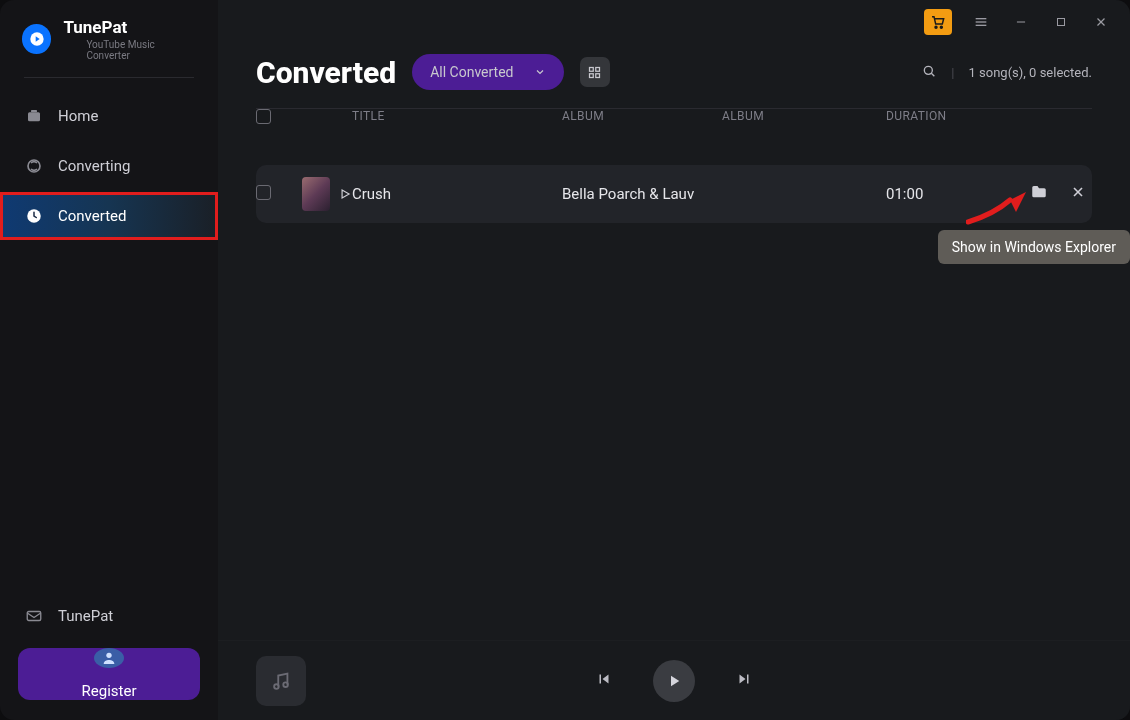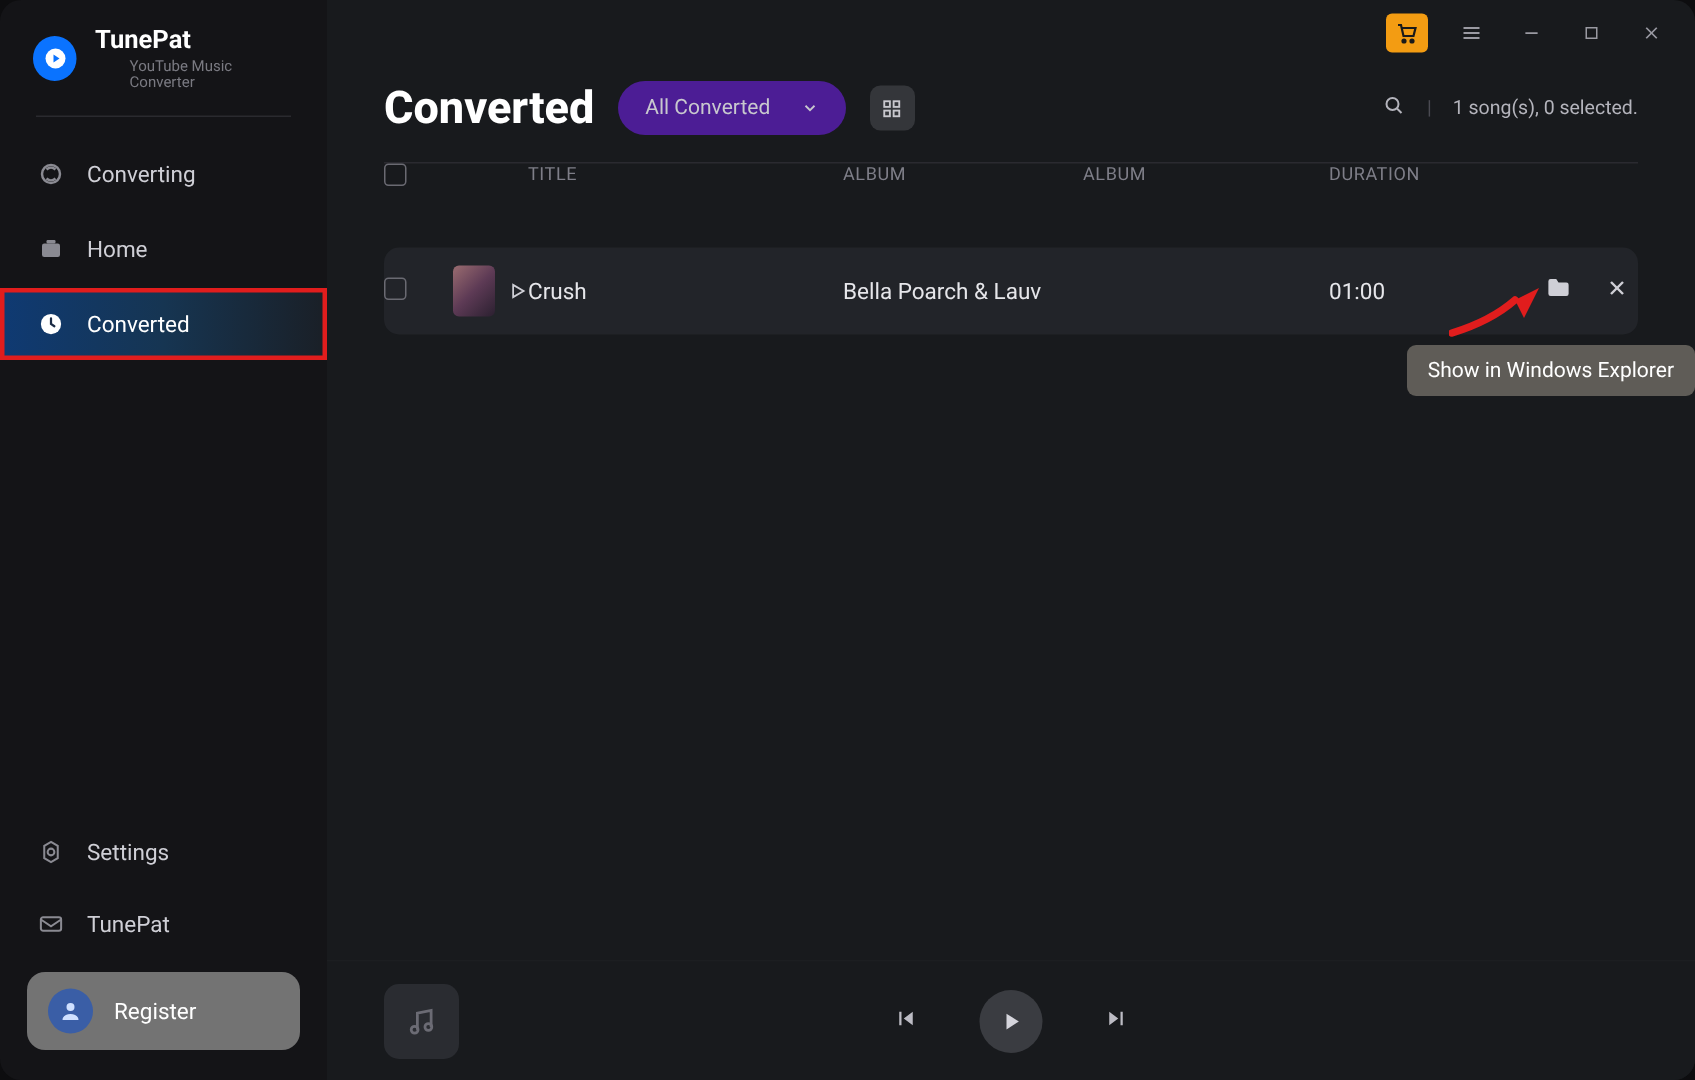--- a/index.html
+++ b/index.html
@@ -17,21 +17,21 @@
 
   .nav { display: flex; flex-direction: column; gap: 2px; }
   .nav-item { display: flex; align-items: center; gap: 14px; height: 48px; padding: 0 24px; color: #cfcfd6; font-size: 15px; cursor: pointer; border-radius: 0; }
   .nav-item .icon-wrap { width: 20px; display: flex; justify-content: center; align-items: center; color: #8a8a92; }
   .nav-item.active { background: linear-gradient(90deg, #0f3a73 0%, #163552 50%, #1a1f26 100%); color: #fff; }
   .nav-item.active .icon-wrap { color: #fff; }
   .nav-item.highlight { outline: 3px solid #e11d1d; outline-offset: -3px; }
   .nav-spacer { flex: 1; }
 
   .bottom-nav .nav-item { height: 48px; }
-  .register-btn { margin: 8px 18px 0 18px; height: 52px; background: #737373; border-radius: 12px; display: flex; align-items: center; gap: 14px; padding: 0 14px; color: #fff; font-size: 15px; cursor: pointer; }
+  .register-btn { margin: 8px 18px 0 18px; height: 52px; background: #4c1d95; border-radius: 12px; display: flex; align-items: center; gap: 14px; padding: 0 14px; color: #fff; font-size: 15px; cursor: pointer; flex-direction: column; }
   .register-avatar { width: 30px; height: 30px; border-radius: 50%; background: #3a5ea6; display: flex; align-items: center; justify-content: center; }
 
   
   .main { flex: 1; height: 100%; display: flex; flex-direction: column; background: #181a1d; position: relative; }
 
   .titlebar { height: 44px; display: flex; align-items: center; justify-content: flex-end; gap: 6px; padding: 0 12px; }
   .titlebar .win-btn { width: 34px; height: 32px; display: flex; align-items: center; justify-content: center; color: #9a9aa2; cursor: pointer; border-radius: 4px; }
   .cart-btn { width: 28px; height: 26px; background: #f39c12; border-radius: 4px; display: flex; align-items: center; justify-content: center; color: #222; margin-right: 6px; }
 
   .page-header { padding: 10px 38px 6px 38px; display: flex; align-items: center; gap: 16px; }
@@ -87,60 +87,51 @@
     <div class="brand-text">
       <span class="brand-title">TunePat</span>
       <span class="brand-sub">YouTube Music Converter</span>
     </div>
   </div>
   <div class="sidebar-divider"></div>
 
   <nav class="nav">
     <div class="nav-item">
       <span class="icon-wrap">
+        <svg width="18" height="18" viewBox="0 0 24 24" fill="currentColor">
+            <rect x="4" y="7" width="16" height="12" rx="2"></rect>
+            <rect x="8" y="4" width="8" height="3" rx="1"></rect>
+          </svg>
+      </span>
+      <span>Home</span>
+    </div>
+    <div class="nav-item">
+      <span class="icon-wrap">
         <svg width="18" height="18" viewBox="0 0 24 24" fill="none" stroke="currentColor" stroke-width="2.2">
             <circle cx="12" cy="12" r="8"></circle>
             <path d="M12 7v5l3 2" stroke-linecap="round" opacity="0"></path>
             <path d="M8 8a6 6 0 0 1 8 0M16 16a6 6 0 0 1-8 0"></path>
           </svg>
       </span>
       <span>Converting</span>
     </div>
-    <div class="nav-item">
-      <span class="icon-wrap">
-        <svg width="18" height="18" viewBox="0 0 24 24" fill="currentColor">
-            <rect x="4" y="7" width="16" height="12" rx="2"></rect>
-            <rect x="8" y="4" width="8" height="3" rx="1"></rect>
-          </svg>
-      </span>
-      <span>Home</span>
-    </div>
     <div class="nav-item active highlight">
       <span class="icon-wrap">
         <svg width="18" height="18" viewBox="0 0 24 24" fill="currentColor">
             <circle cx="12" cy="12" r="9"></circle>
             <path d="M12 7v5l3 2" stroke="#1a2a44" stroke-width="2" stroke-linecap="round" fill="none"></path>
           </svg>
       </span>
       <span>Converted</span>
     </div>
   </nav>
 
   <div class="nav-spacer"></div>
 
   <div class="bottom-nav">
-    <div class="nav-item">
-      <span class="icon-wrap">
-        <svg width="18" height="18" viewBox="0 0 24 24" fill="none" stroke="currentColor" stroke-width="1.8">
-            <polygon points="12,3 18,6.5 18,17.5 12,21 6,17.5 6,6.5"></polygon>
-            <circle cx="12" cy="12" r="3"></circle>
-          </svg>
-      </span>
-      <span>Settings</span>
-    </div>
     <div class="nav-item">
       <span class="icon-wrap">
         <svg width="18" height="18" viewBox="0 0 24 24" fill="none" stroke="currentColor" stroke-width="1.8">
             <rect x="3" y="6" width="18" height="12" rx="2"></rect>
             <path d="M3 8l9 6 9-6"></path>
           </svg>
       </span>
       <span>TunePat</span>
     </div>
     <div class="register-btn">

